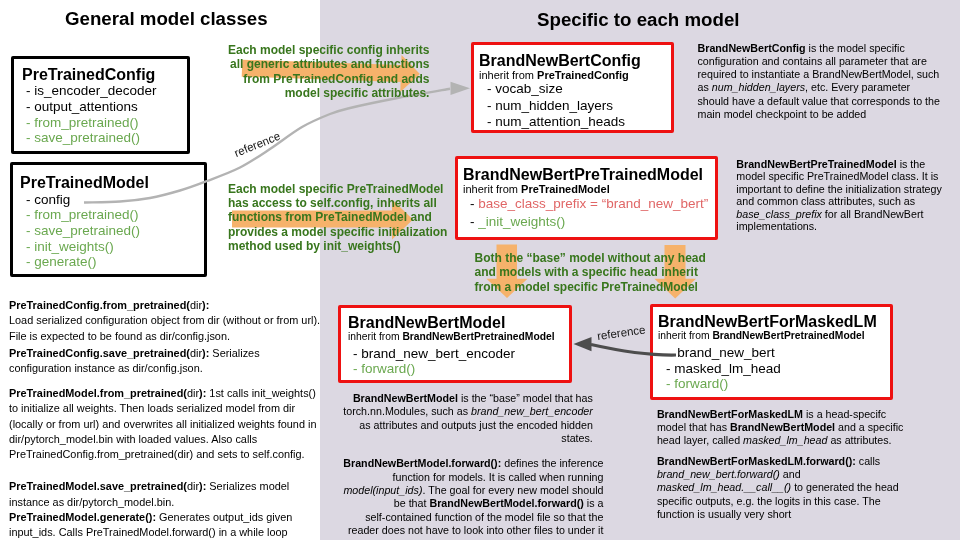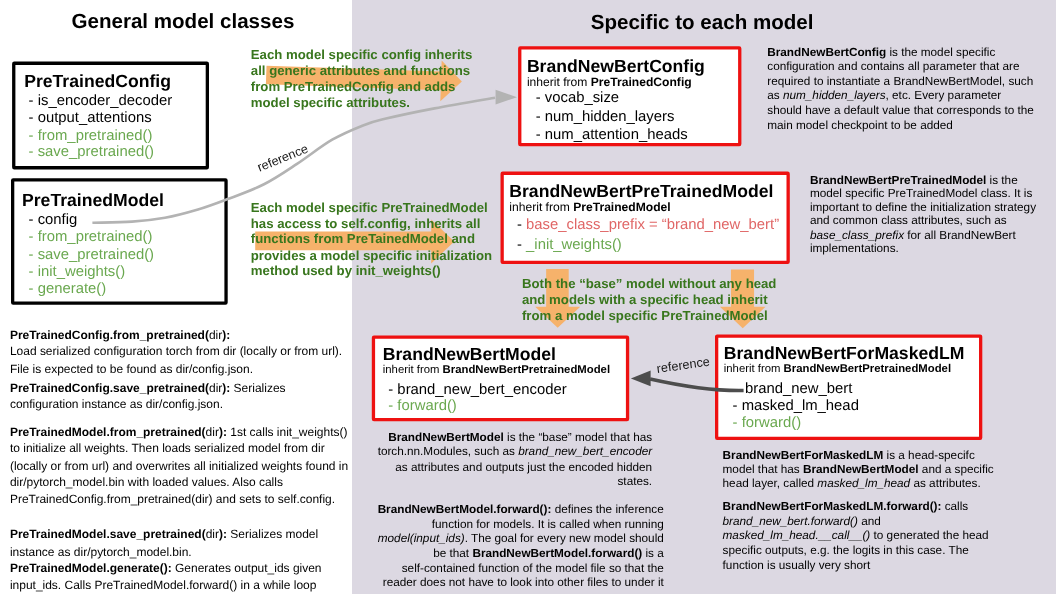--- a/index.html
+++ b/index.html
@@ -30,21 +30,21 @@
   #box-bnbpretrainedmodel .items{margin-left:7px;line-height:17.5px;}
   #box-bnbmodel{left:338px;top:305px;width:234px;height:78px;padding:7px 0 0 7px;}
   #box-bnbmodel .items{margin-left:5px;margin-top:2.5px;}
   #box-bnbmodel .inherit{font-size:10.3px;line-height:12px;}
   #box-bnbformaskedlm{left:650px;top:304px;width:243px;height:96px;padding:6.5px 0 0 5px;}
   #box-bnbformaskedlm .items{margin-left:8px;margin-top:3.5px;}
   #box-bnbformaskedlm .inherit{font-size:10.3px;line-height:12px;}
   .green-note{position:absolute;z-index:4;font-size:12px;font-weight:bold;color:#38761d;
               line-height:14.3px;}
   .green-note .ln{white-space:pre;}
-  #green-note-config{left:228px;top:43px;}
+  #green-note-config{left:228px;top:43px;text-align:right;}
   #green-note-model{left:228px;top:181.9px;}
   #green-note-inherit{left:474.5px;top:251px;line-height:14.45px;}
   .para{position:absolute;z-index:4;color:#000;font-size:10.7px;line-height:13.1px;}
   .para .ln{white-space:pre;}
   .docpara{position:absolute;z-index:4;color:#000;font-size:10.9px;line-height:15.33px;left:9px;}
   .docpara .ln{white-space:pre;}
   #para-bnbconfig{left:697.5px;top:42.2px;}
   #para-bnbpretrained{left:736.3px;top:157.9px;line-height:12.5px;}
   #para-bnbmodel{left:343.3px;top:392px;line-height:13.3px;text-align:right;}
   #para-bnbmodel-forward{left:343.3px;top:457.4px;line-height:13.3px;text-align:right;}
@@ -216,21 +216,21 @@
   <div class="para" id="para-bnbformaskedlm-forward">
       <div class="ln"><span class="sb">BrandNewBertForMaskedLM.forward():</span><span> calls</span></div>
       <div class="ln"><span class="si">brand_new_bert.forward()</span><span> and</span></div>
       <div class="ln"><span class="si">masked_lm_head.__call__()</span><span> to generated the head</span></div>
       <div class="ln"><span>specific outputs, e.g. the logits in this case. The</span></div>
       <div class="ln"><span>function is usually very short</span></div>
     </div>
 
   <div class="docpara" id="doc-config-from">
       <div class="ln"><span class="sb">PreTrainedConfig.from_pretrained(</span><span>dir</span><span class="sb">):</span></div>
-      <div class="ln"><span>Load serialized configuration torch from dir (locally or from url).</span></div>
+      <div class="ln"><span>Load serialized configuration object from dir (without or from url).</span></div>
       <div class="ln"><span>File is expected to be found as dir/config.json.</span></div>
     </div>
   <div class="docpara" id="doc-config-save">
       <div class="ln"><span class="sb">PreTrainedConfig.save_pretrained(</span><span>dir</span><span class="sb">):</span><span> Serializes</span></div>
       <div class="ln"><span>configuration instance as dir/config.json.</span></div>
     </div>
   <div class="docpara" id="doc-model-from">
       <div class="ln"><span class="sb">PreTrainedModel.from_pretrained(</span><span>dir</span><span class="sb">):</span><span> 1st calls init_weights()</span></div>
       <div class="ln"><span>to initialize all weights. Then loads serialized model from dir</span></div>
       <div class="ln"><span>(locally or from url) and overwrites all initialized weights found in</span></div>

